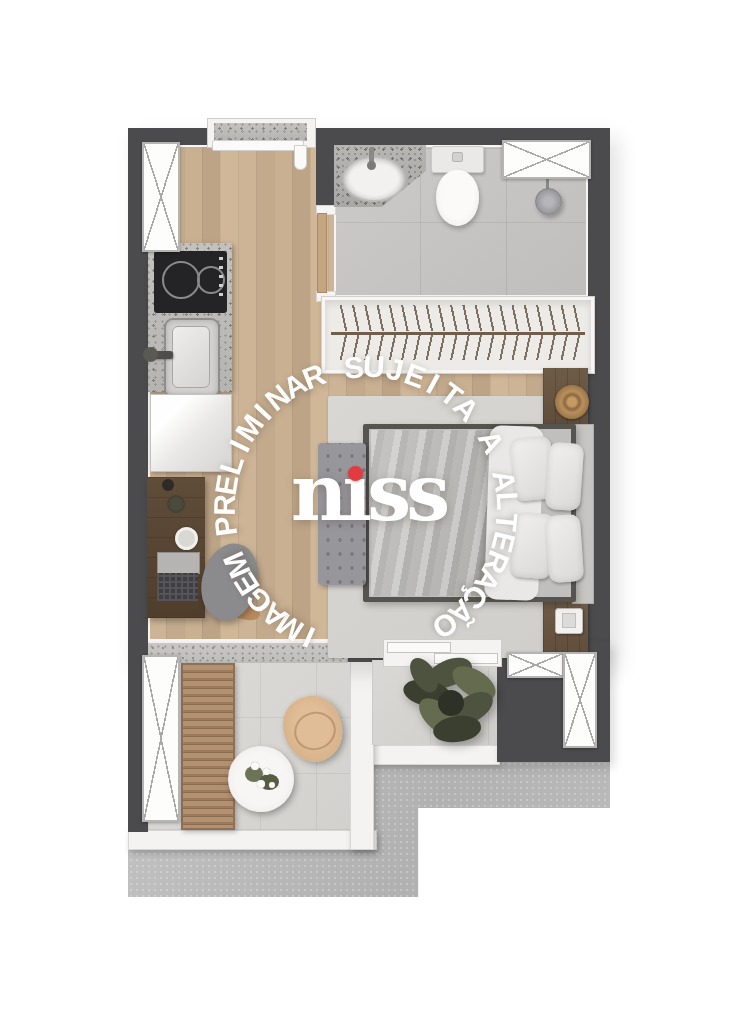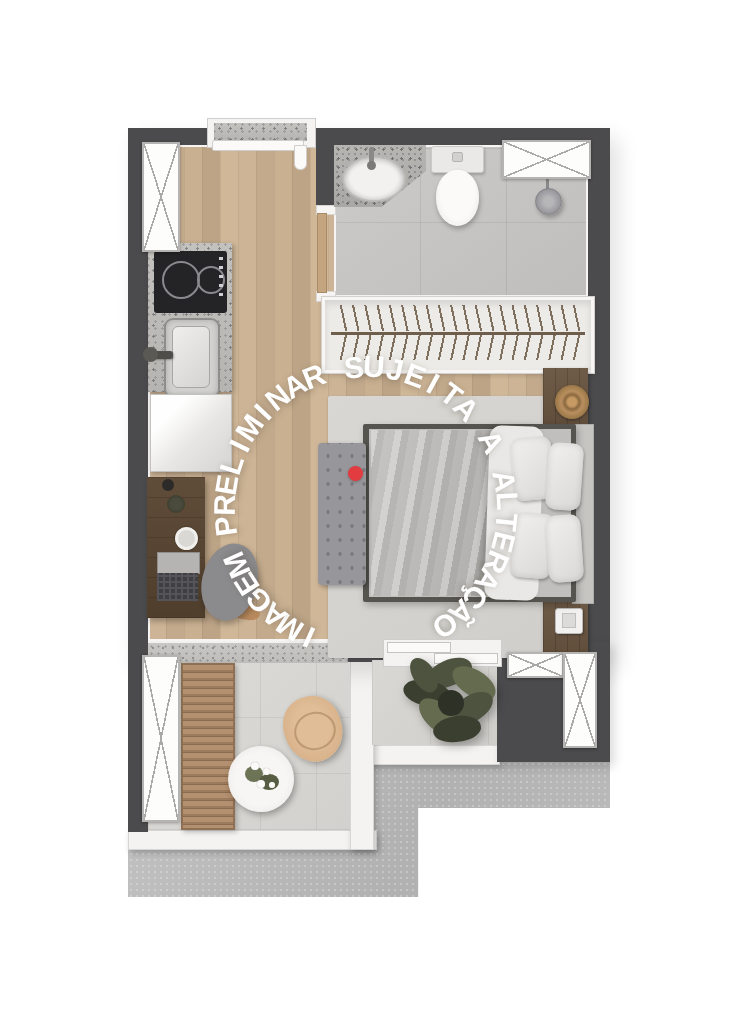--- a/index.html
+++ b/index.html
@@ -340,15 +340,16 @@
       <span class="wm-char" style="left: 504.357px; top: 480.828px; font-size: 30px; color: rgb(255, 255, 255); transform: translate(-50%, -50%) rotate(438.889deg);">A</span>
       <span class="wm-char" style="left: 506.841px; top: 501.303px; font-size: 30px; color: rgb(255, 255, 255); transform: translate(-50%, -50%) rotate(447.278deg);">L</span>
       <span class="wm-char" style="left: 506.311px; top: 521.922px; font-size: 30px; color: rgb(255, 255, 255); transform: translate(-50%, -50%) rotate(455.667deg);">T</span>
       <span class="wm-char" style="left: 502.779px; top: 542.244px; font-size: 30px; color: rgb(255, 255, 255); transform: translate(-50%, -50%) rotate(464.056deg);">E</span>
       <span class="wm-char" style="left: 496.319px; top: 561.832px; font-size: 30px; color: rgb(255, 255, 255); transform: translate(-50%, -50%) rotate(472.444deg);">R</span>
       <span class="wm-char" style="left: 487.071px; top: 580.268px; font-size: 30px; color: rgb(255, 255, 255); transform: translate(-50%, -50%) rotate(480.833deg);">A</span>
       <span class="wm-char" style="left: 475.233px; top: 597.159px; font-size: 30px; color: rgb(255, 255, 255); transform: translate(-50%, -50%) rotate(489.222deg);">Ç</span>
       <span class="wm-char" style="left: 461.056px; top: 612.141px; font-size: 30px; color: rgb(255, 255, 255); transform: translate(-50%, -50%) rotate(497.611deg);">Ã</span>
       <span class="wm-char" style="left: 444.846px; top: 624.894px; font-size: 30px; color: rgb(255, 255, 255); transform: translate(-50%, -50%) rotate(506deg);">O</span>
     </div>
+  <div class="abs" id="logo" style="color: rgb(255, 255, 255);">nıss</div>
   <div class="abs" id="logo-dot" style="background: rgb(226, 59, 64);"></div>
 
 </div>
 
 </body></html>

